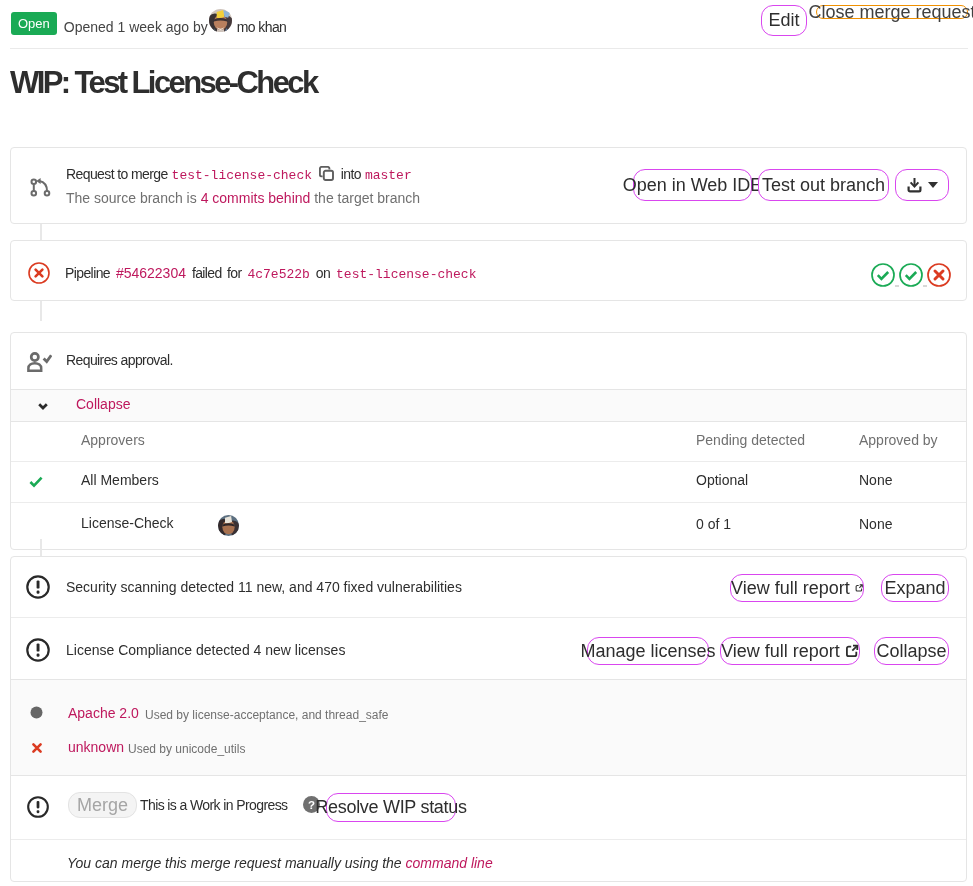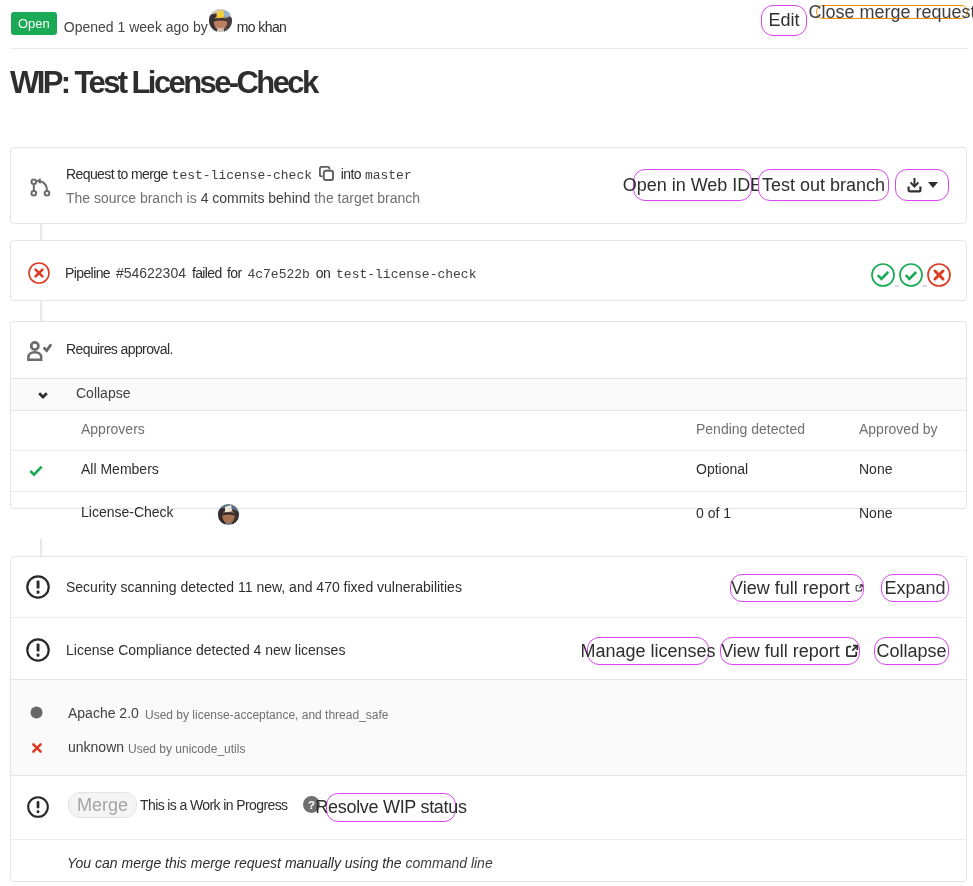--- a/index.html
+++ b/index.html
@@ -1,17 +1,17 @@
 <!DOCTYPE html>
 <html><head><meta charset="utf-8"><style>
 *{box-sizing:border-box;margin:0;padding:0}
 body{width:973px;height:886px;font-family:"Liberation Sans",sans-serif;font-size:14px;color:#2e2e2e;background:#fff;position:relative;overflow:hidden}
 .page{position:absolute;left:0;top:0;width:973px;height:886px}
 .mono{font-family:"Liberation Mono",monospace;font-size:13px}
-a{color:#404040;text-decoration:none}
+a{color:#be185d;text-decoration:none}
 .bld{font-weight:400;letter-spacing:-.6px}
 .grey{color:#707070}
 .box{position:absolute;left:10px;width:957px;background:#fff;border:1px solid #e5e5e5;border-radius:4px}
 .conn{position:absolute;left:40px;width:2px;background:#e8e8e8}
 .btn{display:inline-flex;align-items:center;justify-content:center;background:#fff;border:1px solid #d946ef;border-radius:12px;color:#2e2e2e;font-size:18px;white-space:nowrap}
 .row{display:flex;align-items:flex-end}
 </style></head><body>
 <div class="page">
 
 <div style="position:absolute;left:11px;top:12px;height:23px" class="row">
@@ -93,21 +93,21 @@
         </svg>
     <span style="width:4px;border-top:2px solid #d8d8d8"></span>
     <svg width="24" height="24" viewBox="0 0 24 24" fill="none">
           <circle cx="12" cy="12" r="11" stroke="#db3b21" stroke-width="1.7"></circle>
           <path d="M8 8 L16 16 M16 8 L8 16" stroke="#db3b21" stroke-width="3" stroke-linecap="round"></path>
         </svg>
   </div>
 </div>
 <div class="conn" style="top:301px;height:20px"></div>
 
-<div class="box" style="top:321px;height:188px">
+<div class="box" style="top:332px;height:218px">
   <div style="position:absolute;left:16px;top:19px"><svg width="25" height="20" viewBox="0 0 25 20" fill="none">
           <g stroke="#6b6b6b">
             <circle cx="7.8" cy="5" r="3.6" stroke-width="2.7"></circle>
             <path d="M1.4 18.8 V16.2 C1.4 13.1 4.1 11.2 7.8 11.2 S14.2 13.1 14.2 16.2 V18.8 Z" stroke-width="2.5"></path>
           </g>
           <path d="M16.6 6.4 L19.7 9.5 L24.2 3.2" stroke="#6b6b6b" stroke-width="2.8" fill="none"></path>
         </svg></div>
   <div class="bld" style="position:absolute;left:55px;top:19px">Requires approval.</div>
   <div style="position:absolute;left:0;top:56px;width:955px;height:33px;background:#fafafa;border-top:1px solid #e5e5e5;border-bottom:1px solid #e5e5e5">
     <svg style="position:absolute;left:27px;top:13px" width="10" height="7" viewBox="0 0 10 7" fill="none">

